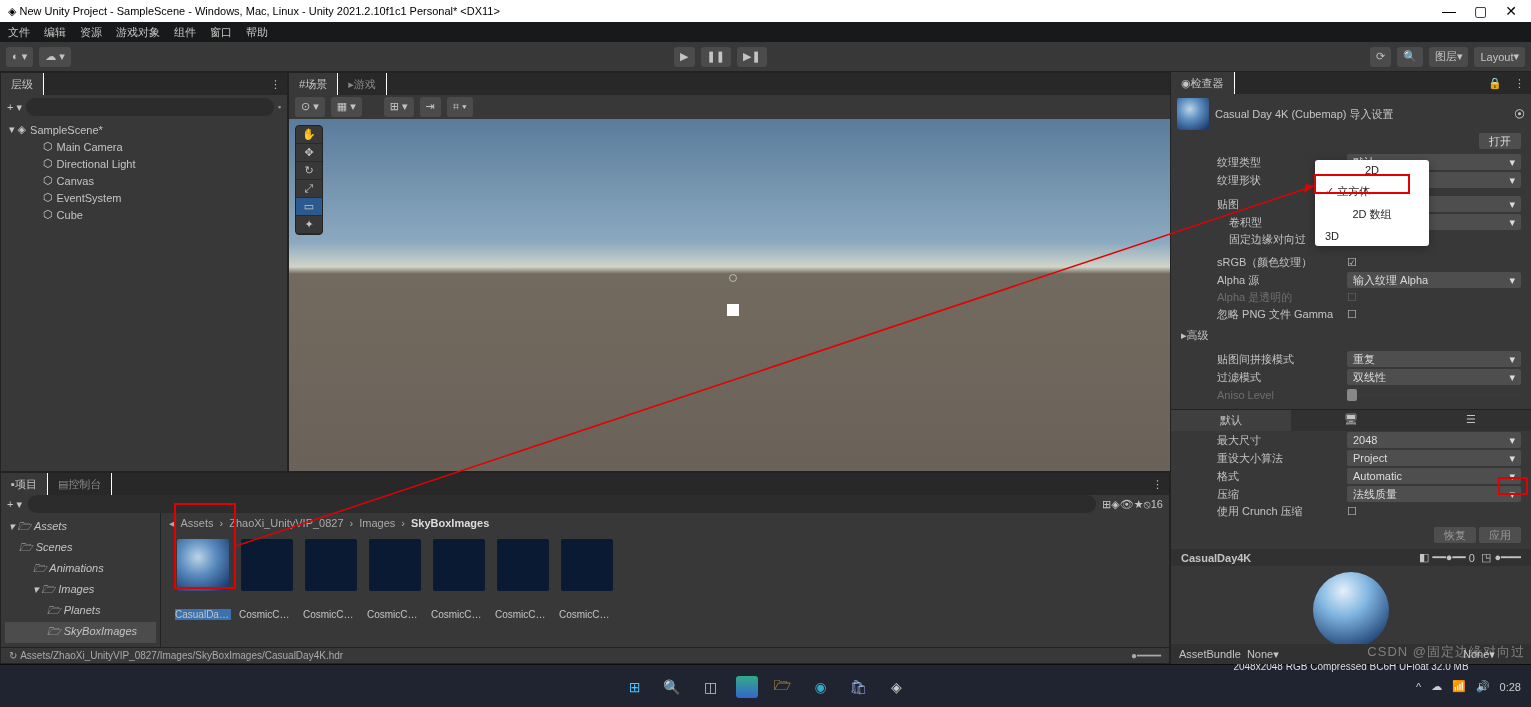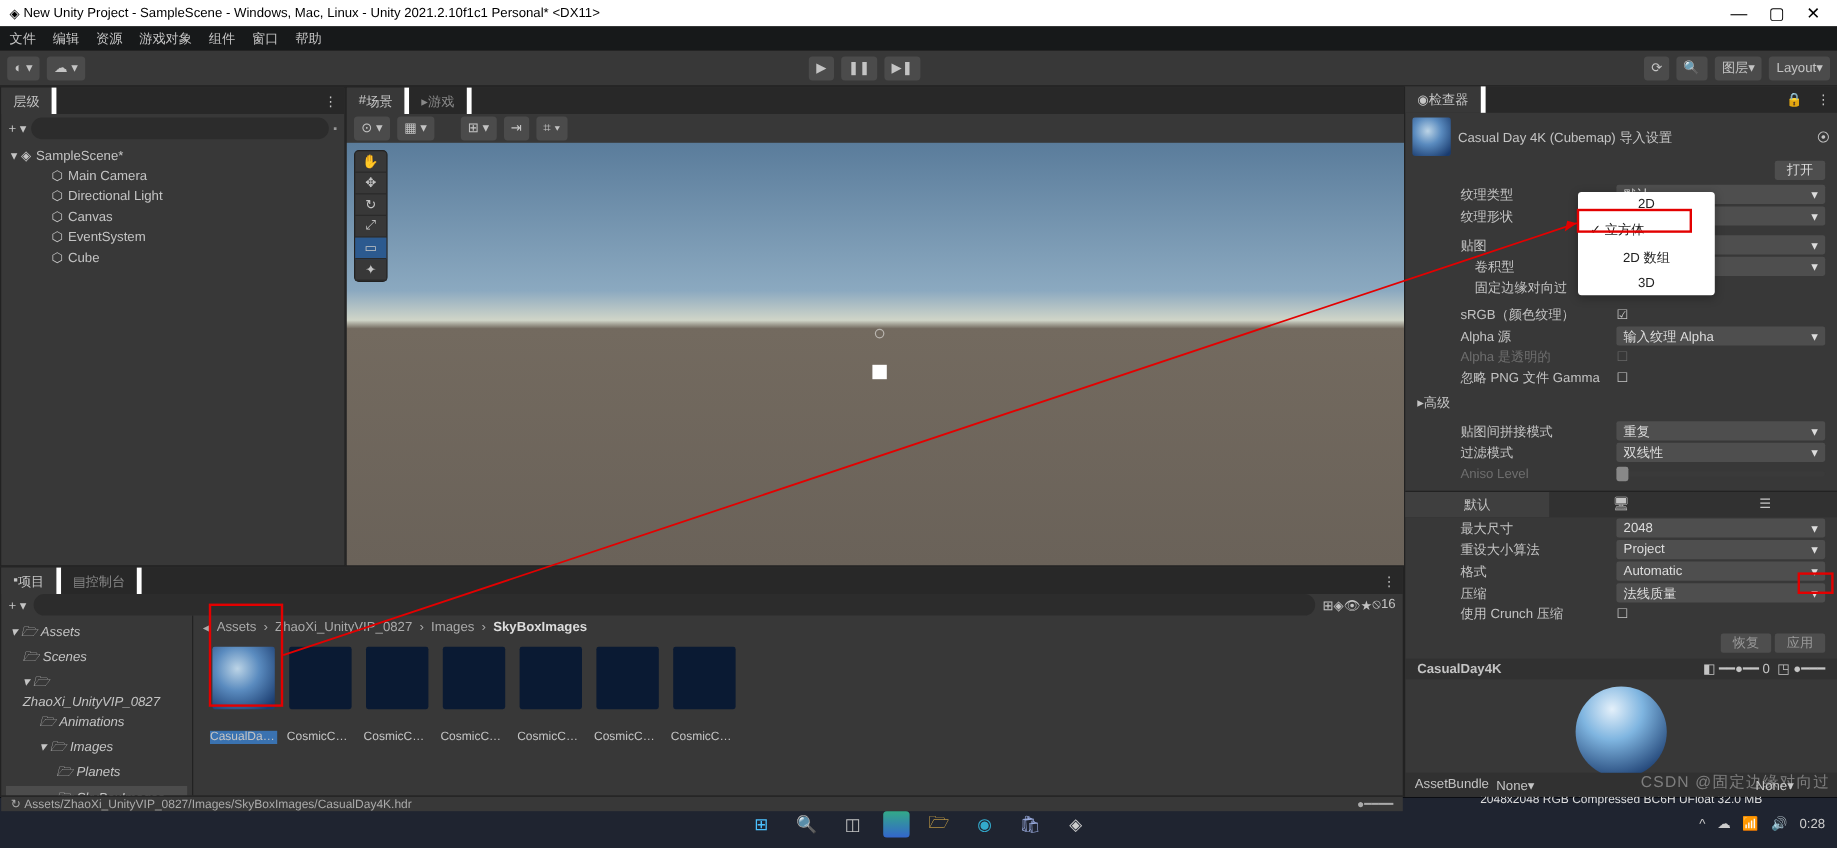--- a/index.html
+++ b/index.html
@@ -6,21 +6,21 @@
 body { background: #000; width: 1531px; height: 707px; overflow: hidden; color: #c4c4c4; font-size: 11px; position: relative; }
 .titlebar { height: 22px; background: #fff; display: flex; align-items: center; padding: 0 8px; color: #000; font-size: 11px; }
 .titlebar .spacer { flex: 1; }
 .winbtns { display: flex; gap: 18px; color: #000; font-size: 14px; padding-right: 6px;}
 .menubar { height: 20px; background: #17191a; display: flex; align-items: center; padding: 0 8px; gap: 14px; color: #c4c4c4; font-size: 11px;}
 .toolbar { height: 30px; background: #383838; display: flex; align-items: center; padding: 0 6px; gap: 6px; border-bottom: 1px solid #222;}
 .toolbtn { background: #4b4b4b; border-radius: 3px; height: 20px; display: inline-flex; align-items: center; justify-content: center; padding: 0 6px; color: #c4c4c4; font-size: 11px;}
 .main { display: flex; height: 400px; }
 .panel { background: #383838; border: 1px solid #222; display:flex; flex-direction:column;}
 .panel-tabs { height: 22px; background: #282828; display: flex; align-items: center; color: #c4c4c4; font-size: 11px;}
-.tab { padding: 0 10px; height: 22px; display: inline-flex; align-items: center; background: #383838; border-right: 4px solid #ffffff;}
+.tab { padding: 0 10px; height: 22px; display: inline-flex; align-items: center; background: #383838; border-right: 1px solid #ffffff;}
 .tab.inactive { background: #282828; color: #888;}
 .hierarchy { width: 288px; }
 .hier-head { padding: 3px 6px; display:flex; align-items:center; gap:4px;}
 .hier-search { flex:1; background:#2c2c2c; border-radius:10px; height:18px;}
 .tree { padding: 2px 2px; font-size:11px;}
 .tree-item { padding: 2px 6px; display:flex; align-items:center; gap:4px;}
 .tree-item.indent1 { padding-left: 40px;}
 .scene-panel { flex: 1; position:relative;}
 .scene-toolbar { height: 24px; background: #383838; display:flex; align-items:center; padding: 0 6px; gap: 6px; font-size:11px;}
 .scene-view { height: 354px; background: linear-gradient(#5a7c9b 0%, #8ba9c0 35%, #d0d5c8 42%, #736a5f 44%, #6a6259 100%); position:relative;}
@@ -192,21 +192,20 @@
       <span>⊞</span>
       <span>◈</span>
       <span>👁</span>
       <span>★</span>
       <span>⦸<span>16</span></span>
     </div>
     <div class="proj-body">
       <div class="proj-tree">
         <div>▾ 🗁 <span>Assets</span></div>
         <div style="padding-left:14px">🗁 <span>Scenes</span></div>
-        <div style="padding-left:14px">▾ 🗁 <span>ZhaoXi_UnityVIP_0827</span></div>
         <div style="padding-left:28px">🗁 <span>Animations</span></div>
         <div style="padding-left:28px">▾ 🗁 <span>Images</span></div>
         <div style="padding-left:42px">🗁 <span>Planets</span></div>
         <div style="padding-left:42px;background:#4c4c4c">🗁 <span>SkyBoxImages</span></div>
 
       </div>
       <div class="proj-content">
         <div class="breadcrumb">
           <span>◂</span>
           <span>Assets</span> › <span>ZhaoXi_UnityVIP_0827</span> › <span>Images</span> › <b style="color:#ddd">SkyBoxImages</b>
@@ -369,21 +368,21 @@
     <span>AssetBundle</span>&nbsp;&nbsp;
     <span class="field" style="flex:1"><span>None</span><span style="flex:1"></span>▾</span>&nbsp;
     <span class="field" style="width:60px"><span>None</span><span style="flex:1"></span>▾</span>
   </div>
 </div>
 
 <div class="dropdown-popup" style="left:1315px;top:160px">
   <div style="text-align:center">2D</div>
   <div class="sel">立方体</div>
   <div style="text-align:center">2D 数组</div>
-  <div style="text-align:center">3D</div>
+  <div style="text-align:left">3D</div>
 </div>
 
 <div class="highlight-box" style="left:1314px;top:174px;width:96px;height:20px"></div>
 <div class="highlight-box" style="left:174px;top:503px;width:62px;height:86px"></div>
 <div class="highlight-box" style="left:1498px;top:477px;width:30px;height:18px"></div>
 
 <svg style="position:absolute;left:0;top:0;width:1531px;height:707px;pointer-events:none;z-index:55">
   <line x1="236" y1="546" x2="1314" y2="186" stroke="#e30000" stroke-width="1.5"></line>
   <polygon points="1314,186 1304,193 1306,184" fill="#e30000"></polygon>
 </svg>

